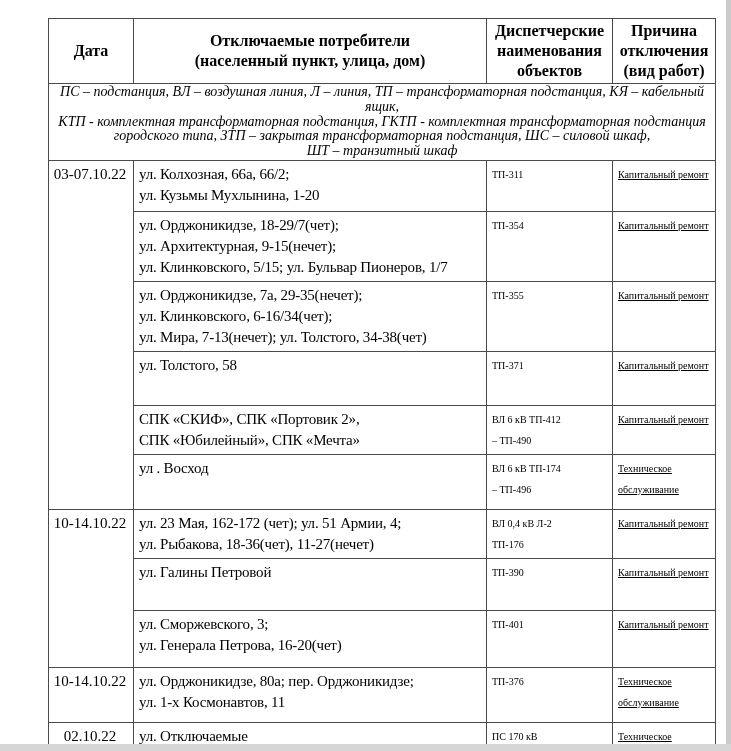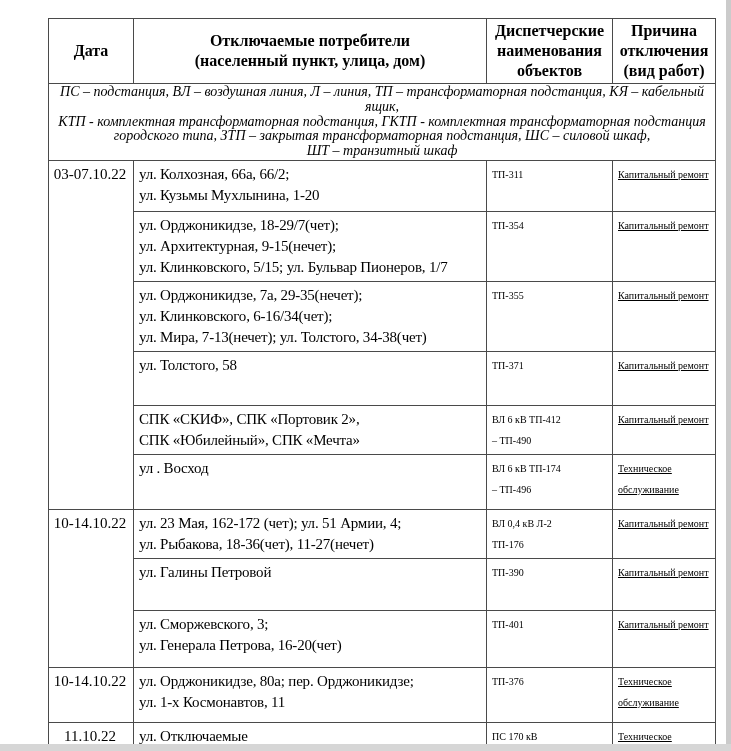--- a/index.html
+++ b/index.html
@@ -151,21 +151,21 @@
           <td class="reason">Капитальный ремонт</td>
         </tr>
         <tr style="height: 55px;">
           <td class="date" rowspan="1">10-14.10.22</td>
           <td class="consumers">ул. Орджоникидзе, 80а; пер. Орджоникидзе;
 ул. 1-х Космонавтов, 11</td>
           <td class="dispatcher">ТП-376</td>
           <td class="reason">Техническое обслуживание</td>
         </tr>
         <tr style="height: 21px;">
-          <td class="date" rowspan="1">11.10.22</td>
+          <td class="date" rowspan="1">02.10.22</td>
           <td class="consumers">ул. Отключаемые</td>
           <td class="dispatcher">ПС 170 кВ</td>
           <td class="reason">Техническое</td>
         </tr>
       </tbody>
   </table>
   <div class="edge-right"></div>
   <div class="edge-bottom"></div>
 </div>
 

